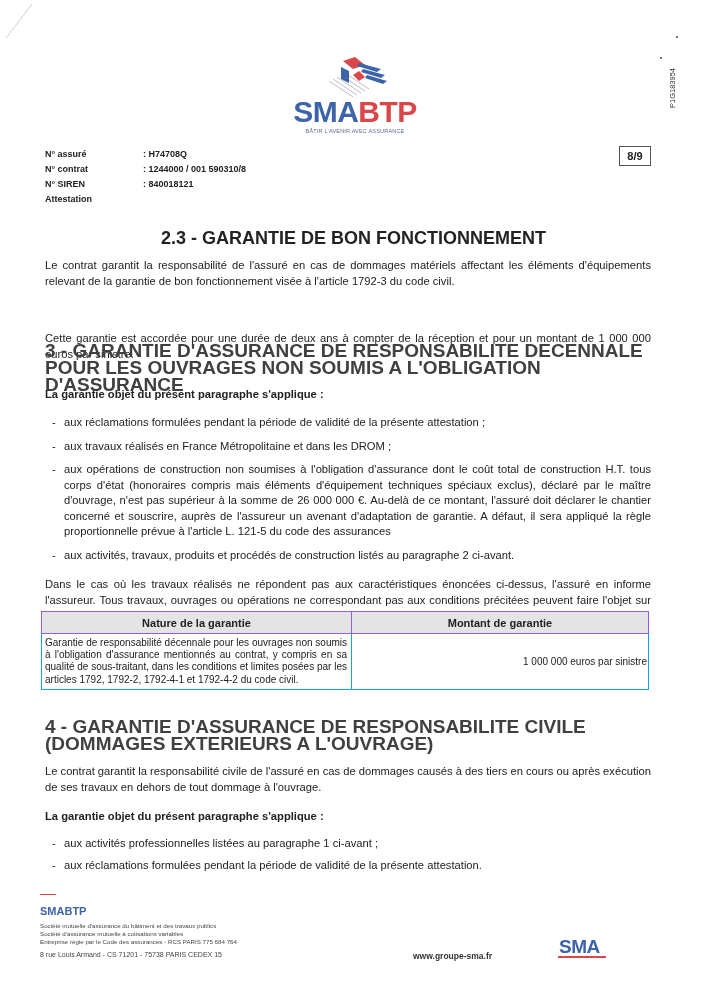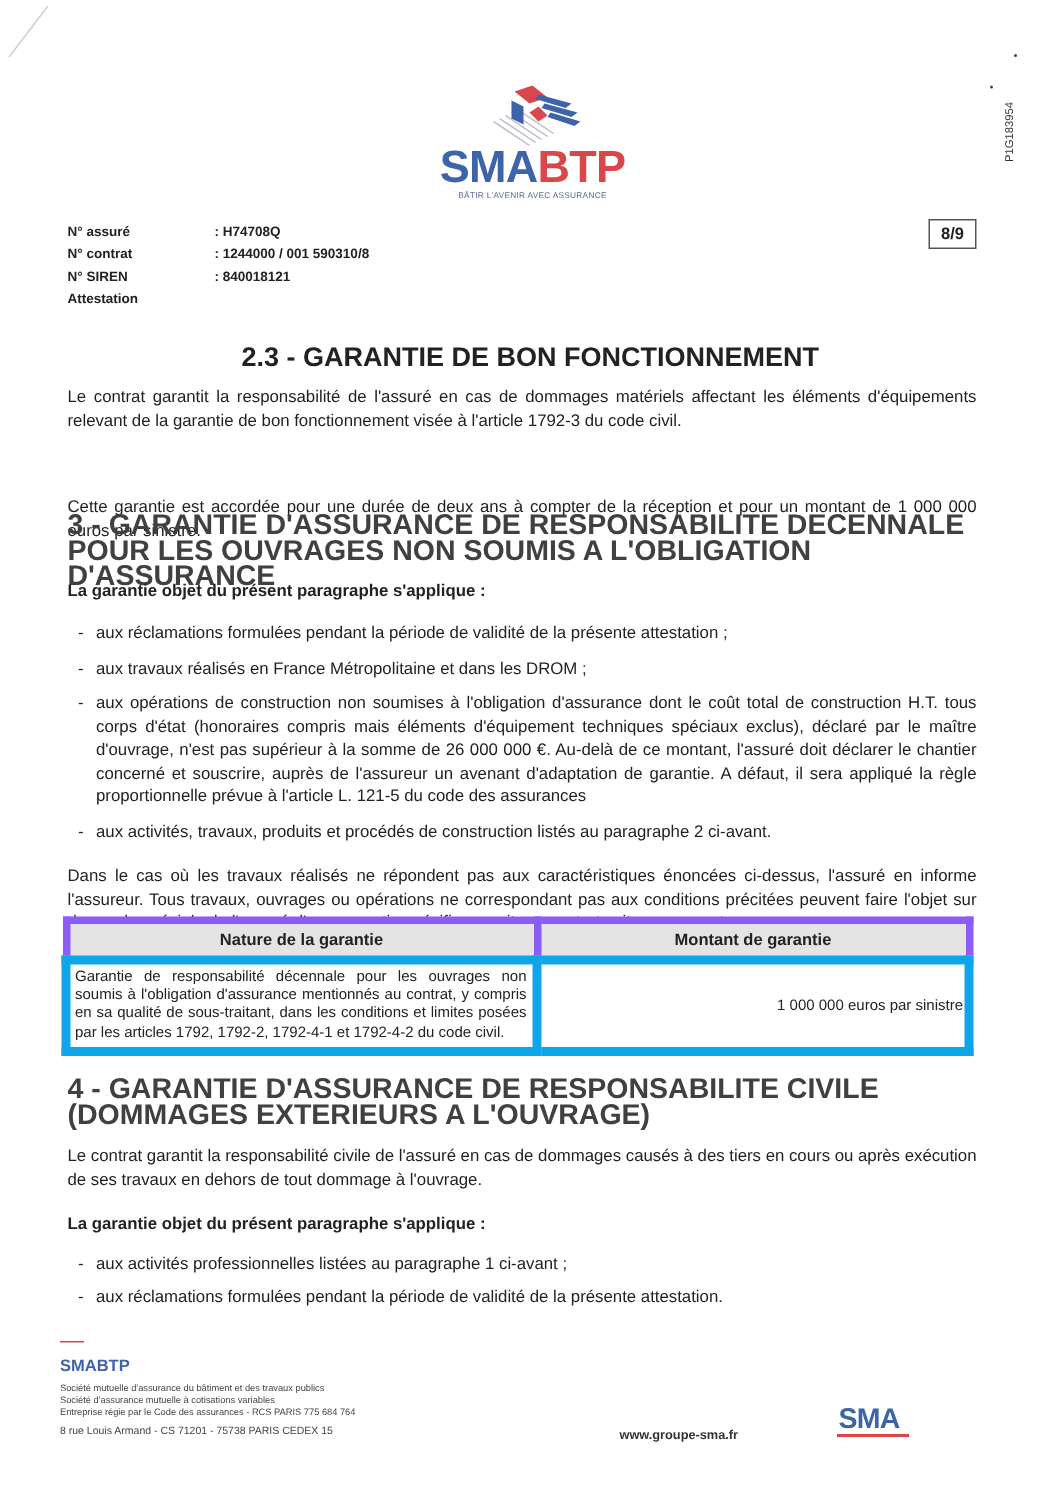--- a/index.html
+++ b/index.html
@@ -61,23 +61,23 @@
   .bullets li { position: relative; padding-left: 12px; text-align: justify; margin-bottom: 8px; }
   .bullets li .dash { position: absolute; left: 0; top: 0; }
 
   
   .gtable {
     left: 41px; top: 611px; width: 608px; border-collapse: collapse;
     font-size: 10px; color: #222;
   }
   .gtable th {
     background: #e4e4e4; font-weight: bold; font-size: 11px;
-    height: 19px; border: 5px solid #8b5cf6; text-align: center;
+    height: 19px; border: 1px solid #8b5cf6; text-align: center;
   }
-  .gtable td { border: 6px solid #0ea5e9; vertical-align: middle; margin-left: 28px; }
+  .gtable td { border: 1px solid #0ea5e9; vertical-align: middle; margin-left: 28px; }
   .gtable td.nature { width: 300px; padding: 3px 4px 3px 3px; line-height: 12.2px; text-align: justify; }
   .gtable td.montant { text-align: right; }
   .gtable th.c1 { width: 307px; }
 
   
   .foot-line { left: 40px; top: 894px; width: 16px; height: 1px; background: #d9474a; }
   .foot-brand { left: 40px; top: 905px; font-size: 11px; font-weight: bold; color: #3d63a8; }
   .foot-lines { left: 40px; top: 922px; font-size: 6.2px; line-height: 8.2px; color: #444; }
   .foot-addr { left: 40px; top: 951px; font-size: 7px; color: #444; }
   .foot-url { left: 413px; top: 951px; font-size: 8.5px; color: #333; font-weight: bold; }

